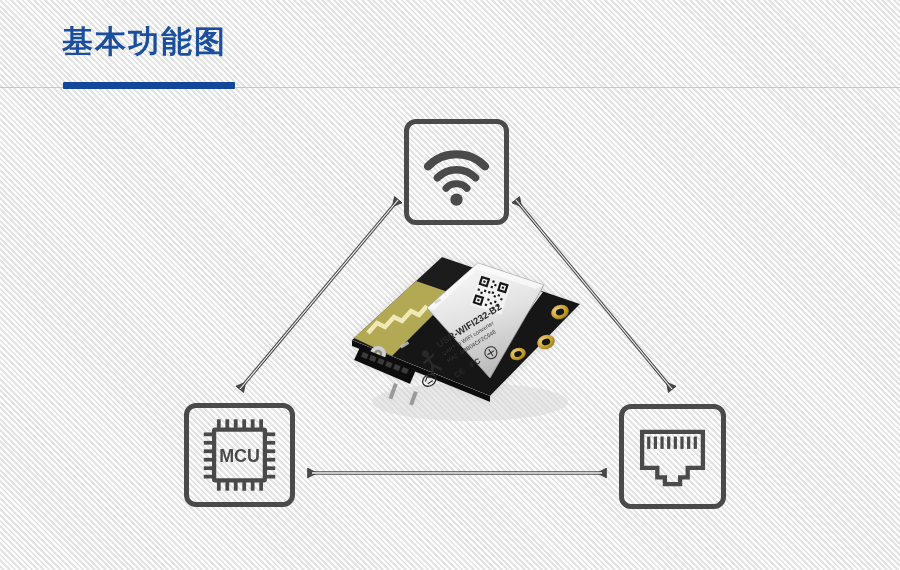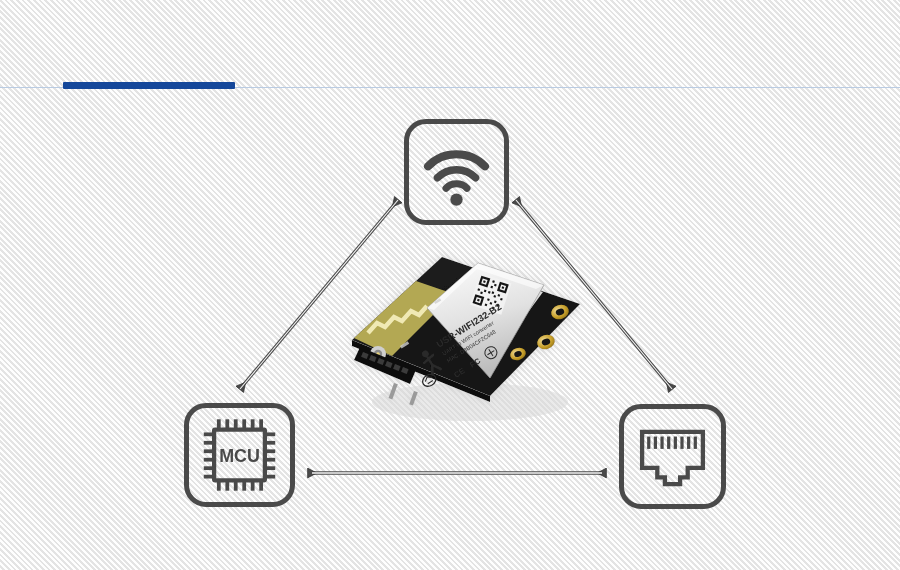--- a/index.html
+++ b/index.html
@@ -76,21 +76,21 @@
     width: 172px;
     height: 7px;
     background: #14479a;
     border-radius: 1px;
   }
 
   
   .node-box {
     position: absolute;
     border: 5px solid #4a4a4a;
-    border-radius: 22px;
+    border-radius: 12px;
     box-sizing: border-box;
     background: transparent;
   }
   #node-wifi {
     left: 404px;
     top: 119px;
     width: 105px;
     height: 106px;
   }
   #node-mcu {
@@ -135,20 +135,21 @@
     height: 100%;
   }
 </style>
 </head>
 <body>
 
 <div id="stage">
 
   <div id="header">
     <div id="title-row">
+      <div id="page-title">基本功能图</div>
     </div>
     <div id="divider-thin"></div>
     <div id="divider-thick"></div>
   </div>
 
   <svg id="arrows" viewBox="0 0 900 570" xmlns="http://www.w3.org/2000/svg">
     <defs>
       <marker id="ah-start" markerWidth="11" markerHeight="11" refX="9.2" refY="5.5" orient="auto-start-reverse" markerUnits="userSpaceOnUse">
         <path d="M 9.6 0.6 L 9.6 10.4 L 0.4 5.5 Z" fill="#4a4a4a" stroke="#2f2f2f" stroke-width="0.7"></path>
       </marker>

